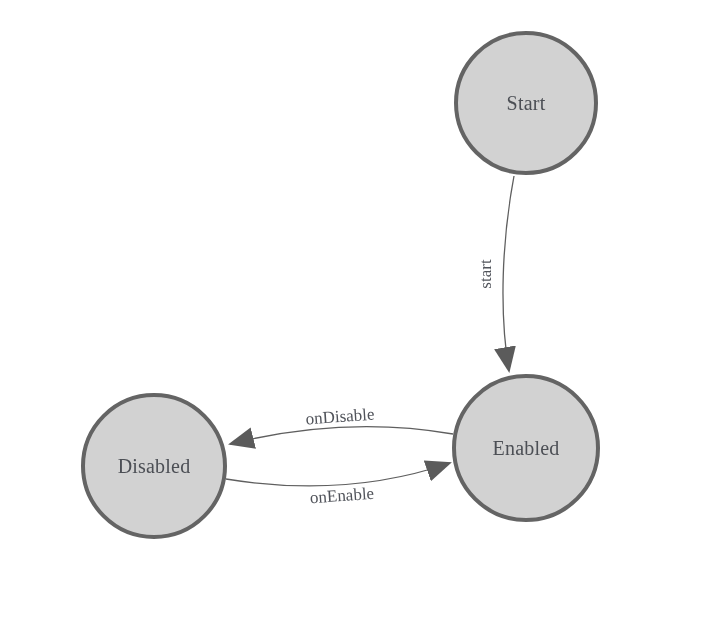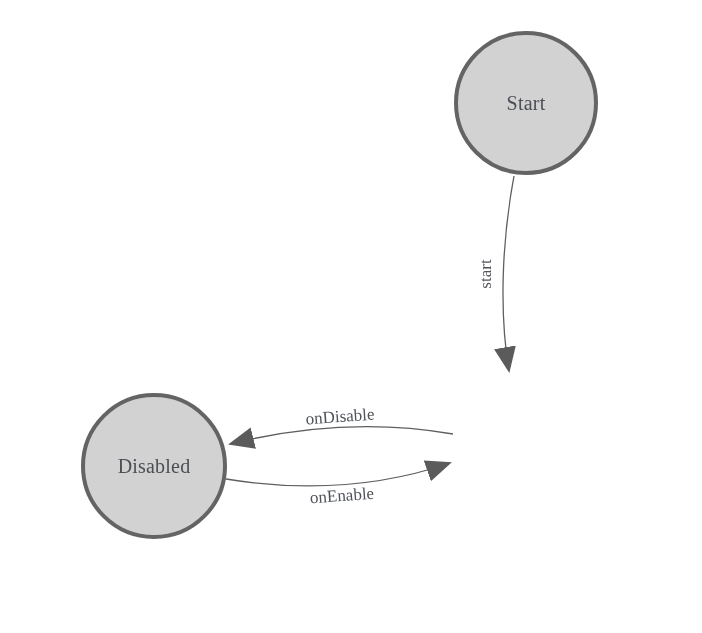--- a/index.html
+++ b/index.html
@@ -86,20 +86,23 @@
 
     <path class="edge" d="M 405 434 C 330 421 258 425 182 444" marker-end="url(#arrowhead)"></path>
 
     <path class="edge" d="M 178 479 C 258 492 332 487 402 463" marker-end="url(#arrowhead)"></path>
   </svg>
 
   <div class="node node-start">
     <span class="node-label">Start</span>
   </div>
 
+  <div class="node node-enabled">
+    <span class="node-label">Enabled</span>
+  </div>
 
   <div class="node node-disabled">
     <span class="node-label">Disabled</span>
   </div>
 
   <div class="edge-label edge-label-start">start</div>
 
   <div class="edge-label edge-label-ondisable">onDisable</div>
 
   <div class="edge-label edge-label-onenable">onEnable</div>

